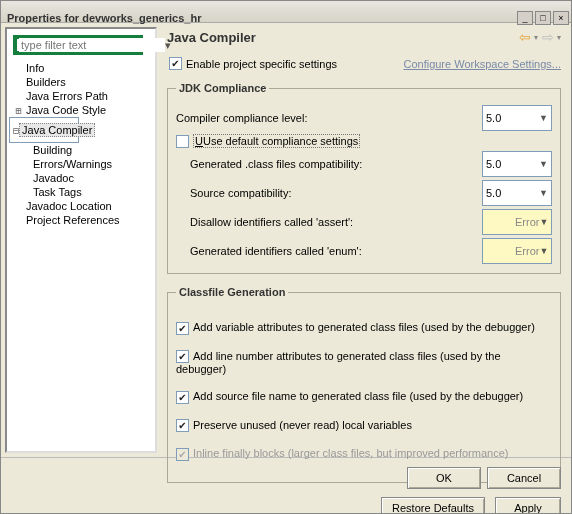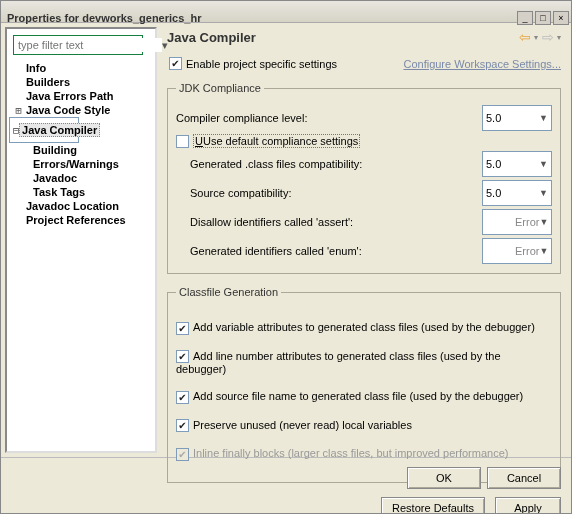--- a/index.html
+++ b/index.html
@@ -2,46 +2,46 @@
 <html><head>
 <meta charset="utf-8">
 <style>
 * { box-sizing: border-box; font-family: Tahoma, sans-serif; font-size: 11px; }
 body { margin: 0; background: #ece9d8; width: 572px; height: 514px; overflow: hidden; border: 1px solid #888; }
 .titlebar { background: linear-gradient(#e8e6df,#d6d3c6); height: 22px; display: flex; align-items: center; padding: 12px 2px 0 6px; border-bottom: 1px solid #aaa; }
 .titlebar .title { flex: 1; font-weight: bold; color: #333; }
 .titlebar .winbtn { width: 16px; height: 14px; background: #d4d0c8; border: 1px solid #888; margin-left: 2px; display: flex; align-items: center; justify-content: center; font-size: 9px; cursor: default; }
 .body { display: flex; height: 434px; }
 .sidebar { width: 152px; background: #fff; border: 2px inset #ddd; margin: 4px 0 4px 4px; padding: 4px 2px; display: flex; flex-direction: column; }
-.filter { width: 130px; height: 20px; border: 1px solid #15803d; margin: 2px 4px 6px 4px; display: flex; align-items: center; padding: 0 2px; background: #fff; }
+.filter { width: 130px; height: 20px; border: 4px solid #15803d; margin: 2px 4px 6px 4px; display: flex; align-items: center; padding: 0 2px; background: #fff; }
 .filter input { border: none; outline: none; flex: 1; font-size: 11px; }
 .filter .dd { width: 14px; text-align: center; color: #555; }
 .tree { flex: 1; overflow: hidden; }
-.treeitem { padding: 1px 0 1px 4px; white-space: nowrap; cursor: default; font-weight: bold; }
+.treeitem { padding: 1px 0 1px 4px; white-space: nowrap; cursor: default; }
 .treeitem .tw { display: inline-block; width: 11px; text-align: center; color: #666; font-family: monospace; font-size: 10px; }
 .treeitem .lbl { padding: 0 2px; }
 .treeitem.sel .lbl { border: 1px dotted #888; background: #e8e8e8; }
 .child { padding-left: 22px; }
 .main { flex: 1; padding: 6px 10px 4px 10px; display: flex; flex-direction: column; }
 .heading-row { display: flex; align-items: center; margin-bottom: 8px; }
 .heading { font-weight: bold; font-size: 13px; color: #333; flex: 1; }
 .navbtn { width: 16px; height: 16px; margin-left: 2px; display: flex; align-items: center; justify-content: center; }
 .arrow-l { color: #e8a33d; font-size: 14px; }
 .arrow-r { color: #bbb; font-size: 14px; }
 .tiny-dd { color: #888; font-size: 8px; margin-left: 1px; }
 .enable-row { display: flex; align-items: center; margin: 4px 0 8px 2px; }
 .enable-row label { flex: 1; }
 .link { color: #7a8aa8; text-decoration: underline; cursor: pointer; }
 fieldset { border: 1px solid #aca899; margin: 4px 0 8px 0; padding: 8px 8px 6px 8px; }
-legend { padding: 0 3px; color: #333; }
+legend { padding: 0 3px; color: #333; font-weight: bold; }
 .row { display: flex; align-items: center; margin: 3px 0; }
 .row .lab { flex: 1; }
 .row.indent .lab { padding-left: 14px; }
 .sel { width: 70px; height: 26px; border: 1px solid #7f9db9; background: #fff; display: flex; align-items: center; padding: 0 3px; }
-.sel.disabled { background: #ffffff; color: #888; padding-left: 32px; }
+.sel.disabled { background: #fef9c3; color: #888; padding-left: 32px; }
 .sel .val { flex: 1; }
 .sel .ar { color: #555; font-size: 9px; }
 .chk { width: 13px; height: 13px; border: 1px solid #7f9db9; background: #fff; display: inline-flex; align-items: center; justify-content: center; margin-right: 4px; font-size: 10px; color: #222; vertical-align: middle; }
 .chk.disabled { background: #ece9d8; color: #aaa; }
 .dotted { border: 1px dotted #777; padding: 0 1px; }
 .crow { margin: 15px 0; }
 .crow.disabled { color: #999; }
 .btnrow { display: flex; justify-content: flex-end; gap: 10px; margin-top: auto; padding-top: 6px; }
 .btn { min-width: 66px; height: 22px; background: #ece9d8; border: 1px solid #888; box-shadow: inset 1px 1px #fff, inset -1px -1px #aca899; padding: 0 10px; cursor: default; display: flex; align-items: center; justify-content: center; }
 .footer { height: 40px; border-top: 1px solid #bbb; display: flex; justify-content: flex-end; align-items: center; padding: 0 10px; gap: 6px; }

